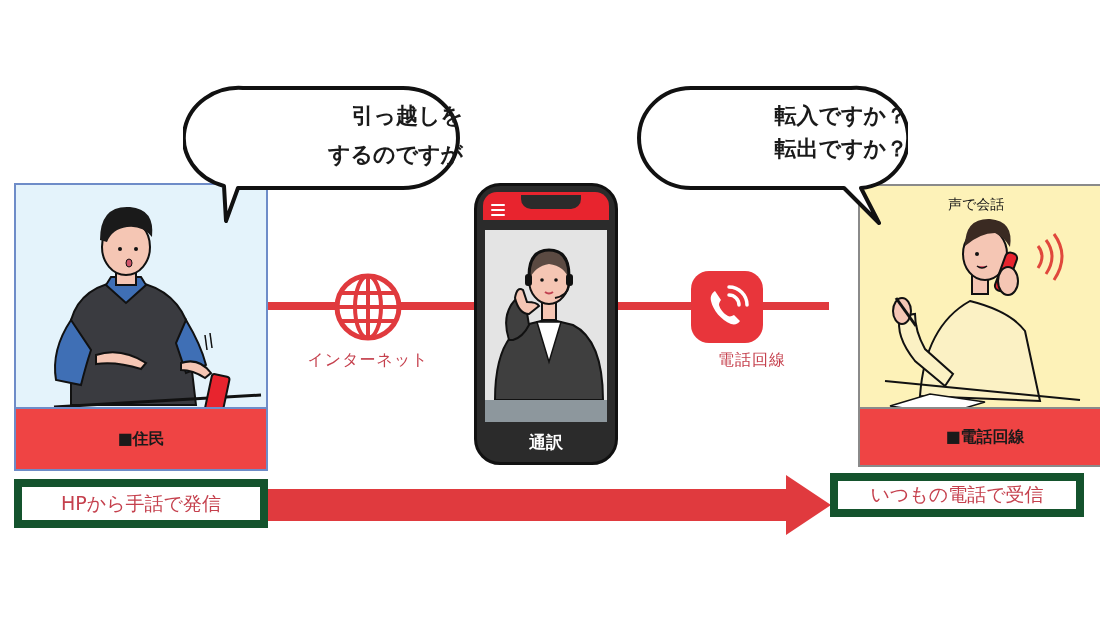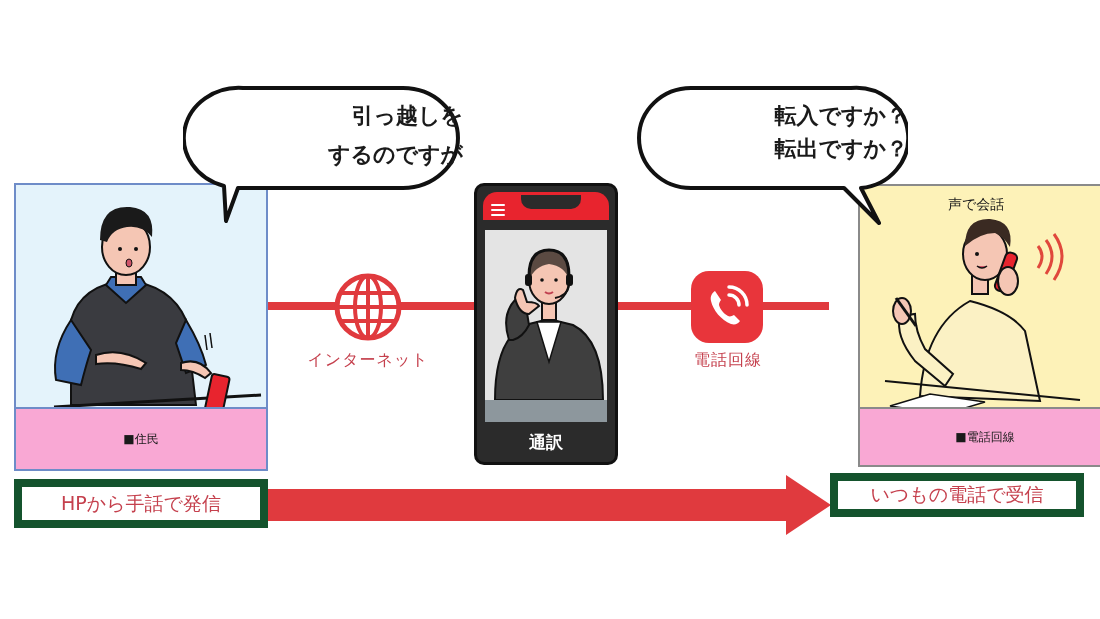--- a/index.html
+++ b/index.html
@@ -18,40 +18,40 @@
       position: absolute; left: 0; width: 100%;
       text-align: right; font-size: 22px; font-weight: bold; line-height: 31px; color: #1a1a1a;
     }
 
     
     .panel { position: absolute; border: 2px solid; }
     .panel-left { left: 14px; top: 183px; width: 254px; height: 288px; border-color: #6e8cc8; background: #e4f3fb; }
     .panel-right { left: 858px; top: 184px; width: 254px; height: 283px; border-color: #8a8a8a; background: #fdf2b8; padding-left: 48px; }
     .panel-caption {
       position: absolute; left: 0; right: 0; bottom: 0; height: 62px;
-      background: #f9a8d4; border-top: 2px solid;
+      background: #ef4444; border-top: 2px solid;
       display: flex; align-items: center; justify-content: center;
-      font-size: 12px; color: #1a1a1a;
+      font-size: 16px; color: #1a1a1a; font-weight: bold;
     }
     .panel-left .panel-caption { border-top-color: #6e8cc8; }
     .panel-right .panel-caption { border-top-color: #8a8a8a; height: 58px; }
 
     
     .label-box {
       position: absolute; border: 8px solid #14532d; background: #fff;
       display: flex; align-items: center; justify-content: center;
       font-size: 19px; color: #c5404d;
     }
 
     .conn-label { position: absolute; font-size: 16px; color: #c5404d; letter-spacing: 1px; text-align: center; }
 
     
     .phone {
       position: absolute; left: 474px; top: 183px; width: 144px; height: 282px;
-      background: #2b2b2b; border-radius: 10px; border: 3px solid #111;
+      background: #2b2b2b; border-radius: 26px; border: 3px solid #111;
       overflow: hidden;
       padding-left: 30px;
     }
     .phone-topbar { position: absolute; left: 6px; right: 6px; top: 6px; height: 28px; background: #e8242e; border-radius: 14px 14px 0 0; }
     .phone-notch { position: absolute; left: 38px; width: 60px; top: 3px; height: 14px; background: #2b2b2b; border-radius: 0 0 10px 10px; }
     .phone-menu { position: absolute; left: 8px; top: 12px; width: 14px; }
     .phone-menu span { display: block; height: 2px; background: #fff; margin-bottom: 3px; border-radius: 1px; }
     .phone-screen { position: absolute; left: 8px; right: 8px; top: 44px; height: 170px; background: #e4e4e4; overflow: hidden; }
     .phone-desk { position: absolute; left: 8px; right: 8px; top: 214px; height: 22px; background: #8d979d; }
     .phone-footer {
@@ -78,21 +78,21 @@
 </div>
 <div class="conn-label" style="left:298px; top:350px; width:140px;">インターネット</div>
 
 <div class="abs" style="left:691px; top:271px; width:72px; height:72px; background:#e8353b; border-radius:18px;">
   <svg width="72" height="72" viewBox="0 0 72 72">
     <path d="M24 20 c-3 2 -5 5 -4 10 c2 9 10 19 20 23 c4 1 7 0 9 -3 l-6 -6 c-2 1 -4 2 -6 1 c-4 -2 -8 -7 -9 -11 c0 -2 1 -4 2 -5 z" fill="#ffffff"></path>
     <path d="M38 24 a10 10 0 0 1 10 10" fill="none" stroke="#fff" stroke-width="3.5" stroke-linecap="round"></path>
     <path d="M38 16 a18 18 0 0 1 18 18" fill="none" stroke="#fff" stroke-width="3.5" stroke-linecap="round"></path>
   </svg>
 </div>
-<div class="conn-label" style="left:668px; top:350px; width:120px;text-align:center;">電話回線</div>
+<div class="conn-label" style="left:692px; top:350px; width:120px;text-align:center;">電話回線</div>
 
 <div class="panel panel-left">
   <svg width="250" height="222" viewBox="0 0 250 222" style="position:absolute; left:0; top:0;">
 
     <path d="M55 135 q10 -35 55 -40 q45 5 60 40 l10 85 h-125 z" fill="#3a3b40" stroke="#111" stroke-width="2"></path>
 
     <path d="M55 135 q-20 30 -15 60 l25 5 q5 -20 10 -35 z" fill="#3f6fb5" stroke="#111" stroke-width="2"></path>
     <path d="M170 135 q15 25 20 45 l-20 8 q-5 -15 -10 -30 z" fill="#3f6fb5" stroke="#111" stroke-width="2"></path>
 
     <path d="M90 100 l20 18 l20 -18 l-5 -8 h-30 z" fill="#3f6fb5" stroke="#111" stroke-width="2"></path>

